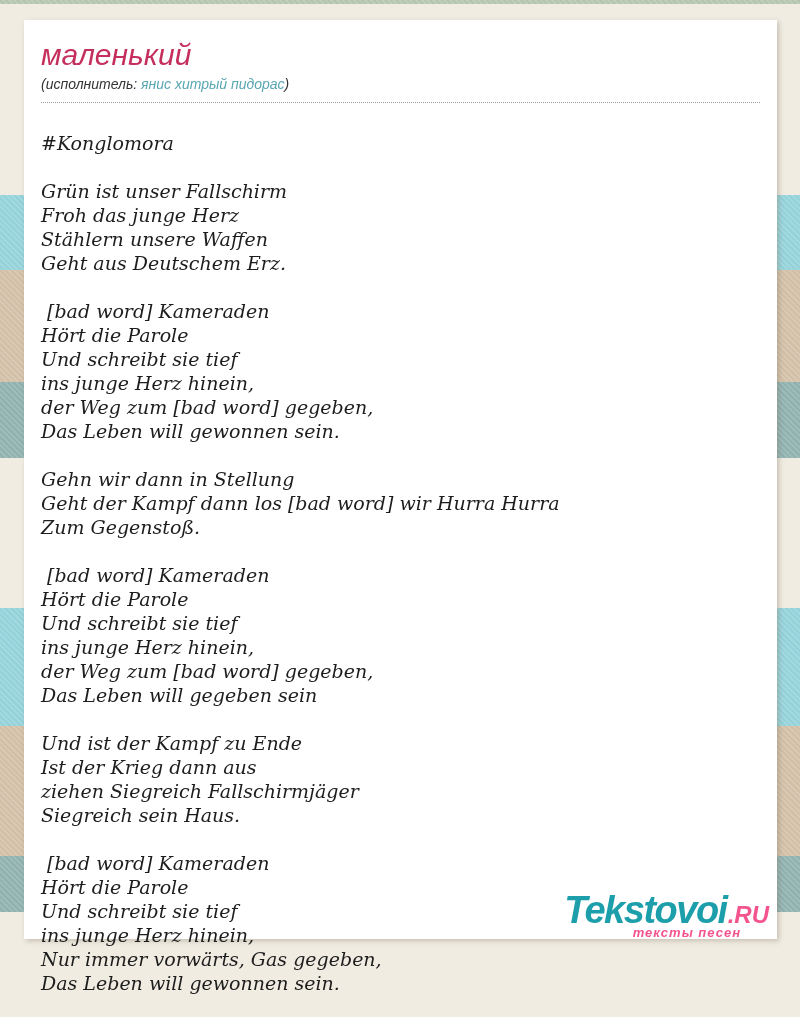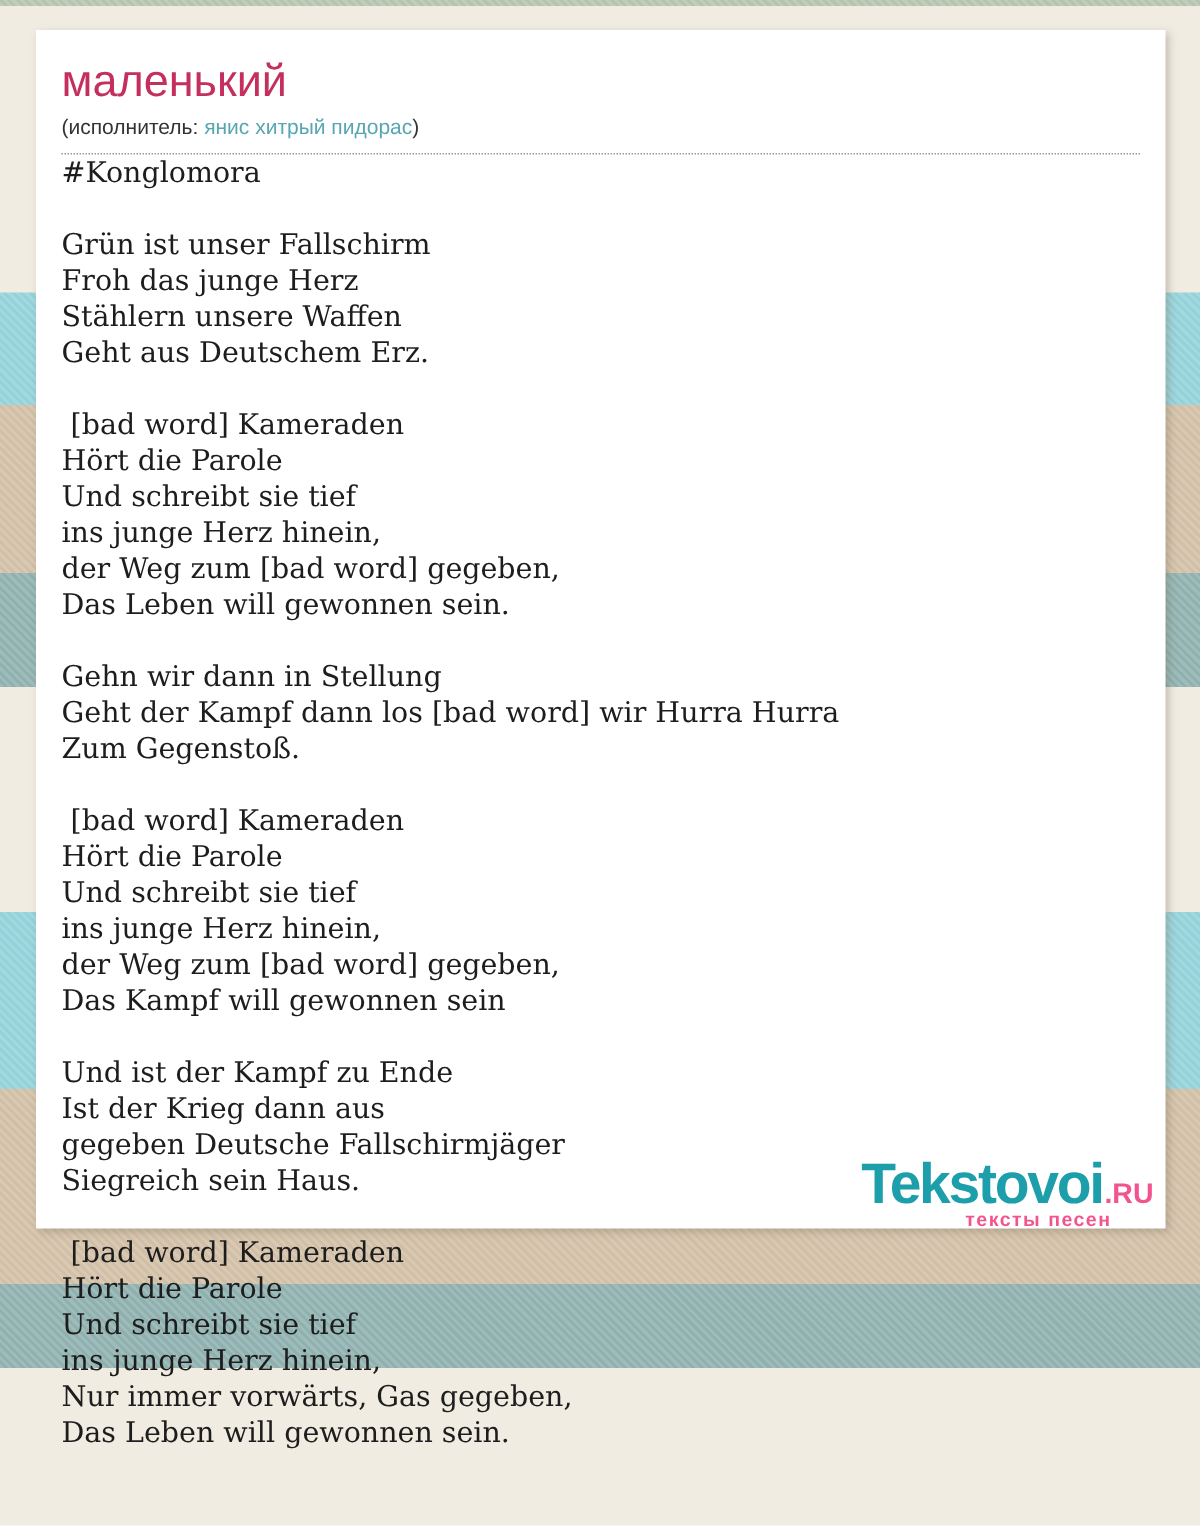--- a/index.html
+++ b/index.html
@@ -27,24 +27,25 @@
   .stripe-tan1    { top: 270px; height: 112px; background: #d5c3aa; }
   .stripe-gray1   { top: 382px; height: 76px;  background: #92b4b2; }
   .stripe-cyan2   { top: 608px; height: 118px; background: #97d5dd; }
   .stripe-tan2    { top: 726px; height: 130px; background: #d5c3aa; }
   .stripe-gray2   { top: 856px; height: 56px;  background: #92b4b2; }
 
   
   .panel {
     position: absolute;
     left: 24px; top: 20px;
-    width: 753px; height: 799px;
+    width: 753px; height: 919px;
     background: #ffffff;
     box-shadow: 2px 2px 5px rgba(120,110,90,0.35);
     padding: 18px 17px 16px 17px;
+    font-style: italic;
   }
 
   
   .page-title {
     font-size: 30px;
     line-height: 34px;
     font-weight: 400;
     color: #c52f5d;
     letter-spacing: 0;
   }
@@ -57,21 +58,21 @@
     border-bottom: 1px dotted #9b9b9b;
   }
   .artist-link {
     color: #57a6b1;
     text-decoration: none;
     cursor: pointer;
   }
 
   
   .lyrics {
-    margin-top: 0;
+    margin-top: 28px;
     font-family: "DejaVu Serif", "Liberation Serif", serif;
     font-size: 19px;
     line-height: 24px;
     color: #1d1d1d;
   }
   .lyrics div { white-space: pre; min-height: 24px; }
 
   
   .logo {
     position: absolute;
@@ -84,21 +85,21 @@
     font-family: "Liberation Sans", sans-serif;
     font-weight: 700;
     font-size: 38px;
     line-height: 38px;
     letter-spacing: -1.5px;
     color: #1c9faa;
   }
   .logo-domain {
     font-family: "Liberation Sans", sans-serif;
     font-weight: 700;
-    font-size: 19px;
+    font-size: 24px;
     color: #f4548e;
     margin-left: 1px;
   }
   .logo-tagline {
     font-family: "Liberation Sans", sans-serif;
     font-weight: 700;
     font-size: 13px;
     line-height: 13px;
     color: #f4548e;
     margin-top: -3px;
@@ -144,25 +145,25 @@
       <div>&nbsp;</div>
       <div>Gehn wir dann in Stellung</div>
       <div>Geht der Kampf dann los [bad word] wir Hurra Hurra</div>
       <div>Zum Gegenstoß.</div>
       <div>&nbsp;</div>
       <div> [bad word] Kameraden</div>
       <div>Hört die Parole</div>
       <div>Und schreibt sie tief</div>
       <div>ins junge Herz hinein,</div>
       <div>der Weg zum [bad word] gegeben,</div>
-      <div>Das Kampf will gewonnen sein</div>
+      <div>Das Leben will gegeben sein</div>
       <div>&nbsp;</div>
       <div>Und ist der Kampf zu Ende</div>
       <div>Ist der Krieg dann aus</div>
-      <div>gegeben Deutsche Fallschirmjäger</div>
+      <div>ziehen Siegreich Fallschirmjäger</div>
       <div>Siegreich sein Haus.</div>
       <div>&nbsp;</div>
       <div> [bad word] Kameraden</div>
       <div>Hört die Parole</div>
       <div>Und schreibt sie tief</div>
       <div>ins junge Herz hinein,</div>
       <div>Nur immer vorwärts, Gas gegeben,</div>
       <div>Das Leben will gewonnen sein.</div>
     </div>
 

